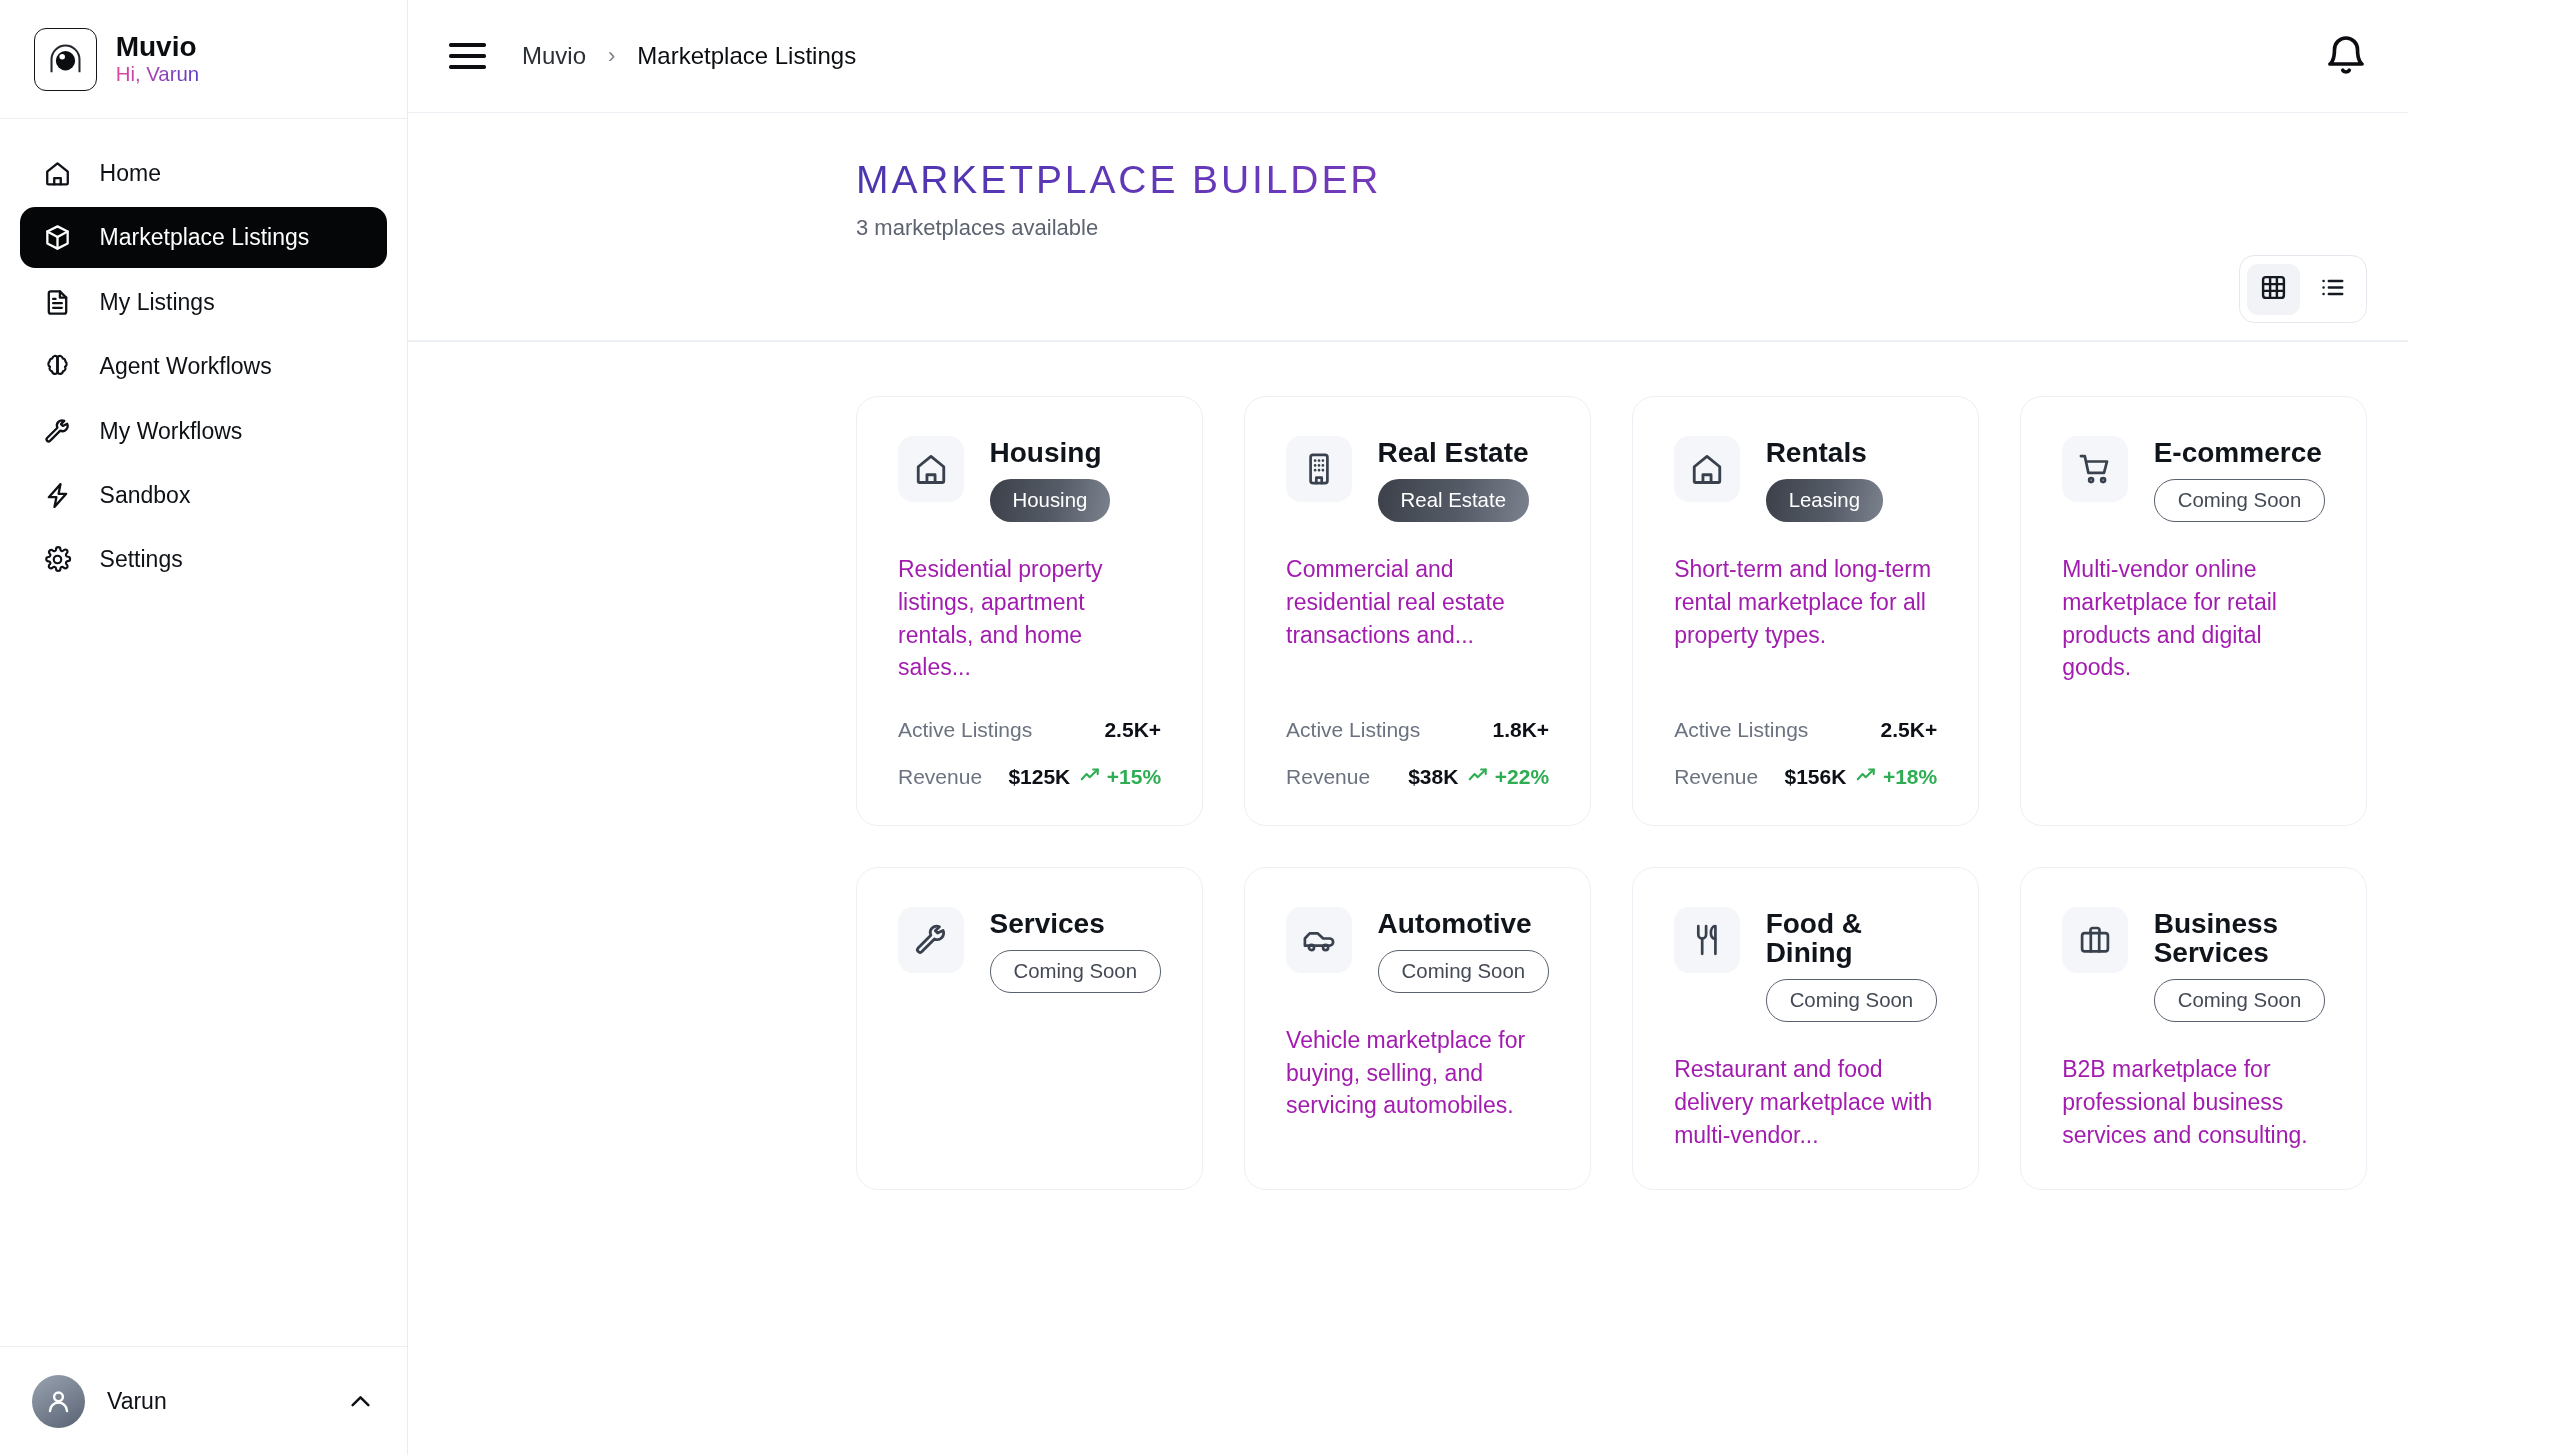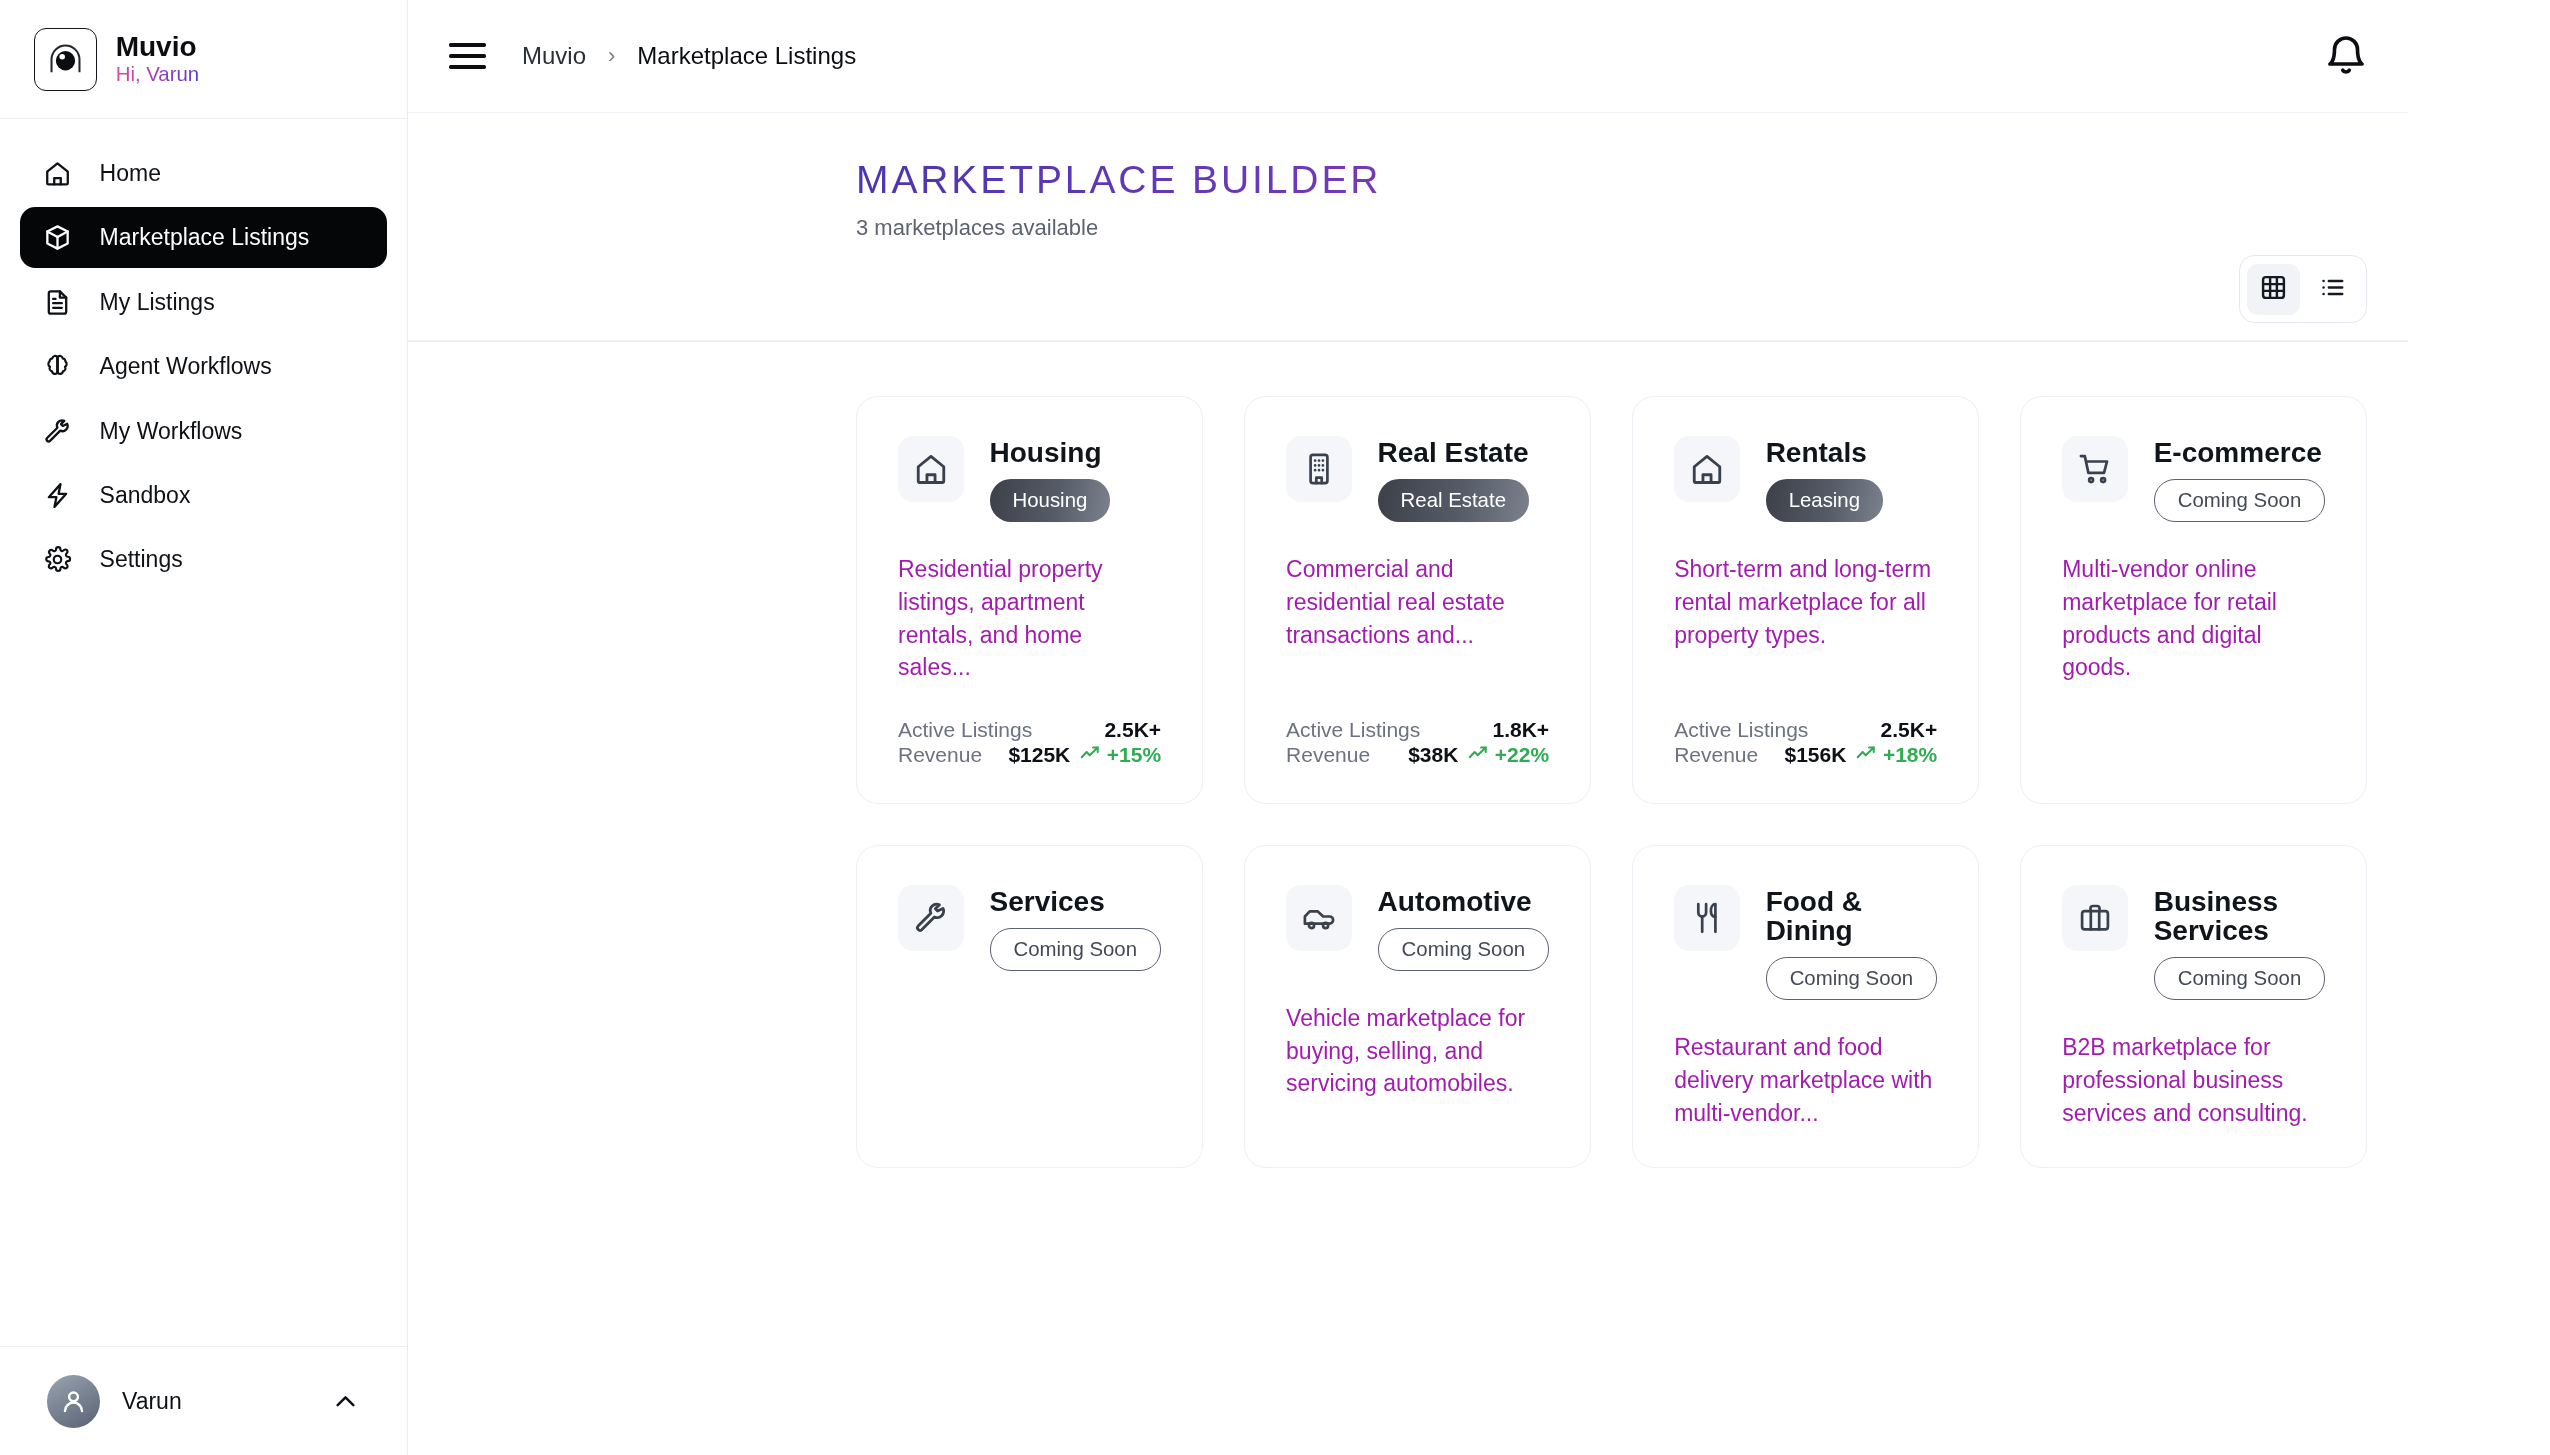--- a/index.html
+++ b/index.html
@@ -48,21 +48,21 @@
     cursor:pointer;
   }
   .nav-item.active { background:#050607; color:#ffffff; }
   .nav-item .ico { width:31px; height:31px; flex:0 0 31px; display:flex; align-items:center; justify-content:center; }
   .nav-item .ico svg { width:29px; height:29px; }
 
   .userbox {
     height:109px; flex:0 0 109px;
     border-top:1.7px solid #eceff4;
     display:flex; align-items:center; gap:22px;
-    padding:0 47px;
+    padding:0 32px;
     cursor:pointer;
   }
   .avatar {
     width:53px; height:53px; flex:0 0 53px; border-radius:50%;
     background:linear-gradient(150deg,#9aa3b0 0%,#596273 100%);
     display:flex; align-items:center; justify-content:center;
   }
   .avatar svg { width:31px; height:31px; }
   .user-name { font-size:23px; color:#0e1116; flex:1 1 auto; }
   .chev { width:29px; height:29px; flex:0 0 29px; display:flex; align-items:center; justify-content:center; }
@@ -155,20 +155,21 @@
   }
 
   .card-desc {
     margin-top:31px;
     font-size:23px; line-height:1.42; color:#a21caf;
   }
 
   .stats { margin-top:auto; padding-top:34px; }
   .stat-row {
     display:flex; align-items:center; justify-content:space-between;
+    margin-bottom:22px;
   }
   .stat-row:last-child { margin-bottom:0; }
   .stat-label { font-size:21px; color:#6b7280; }
   .stat-val { font-size:21px; font-weight:bold; color:#0d1117; display:flex; align-items:center; gap:8.5px; }
   .trend { display:flex; align-items:center; gap:6px; color:#2ead52; font-weight:bold; }
   .trend svg { width:22px; height:22px; }
 </style>
 </head>
 <body>
 

